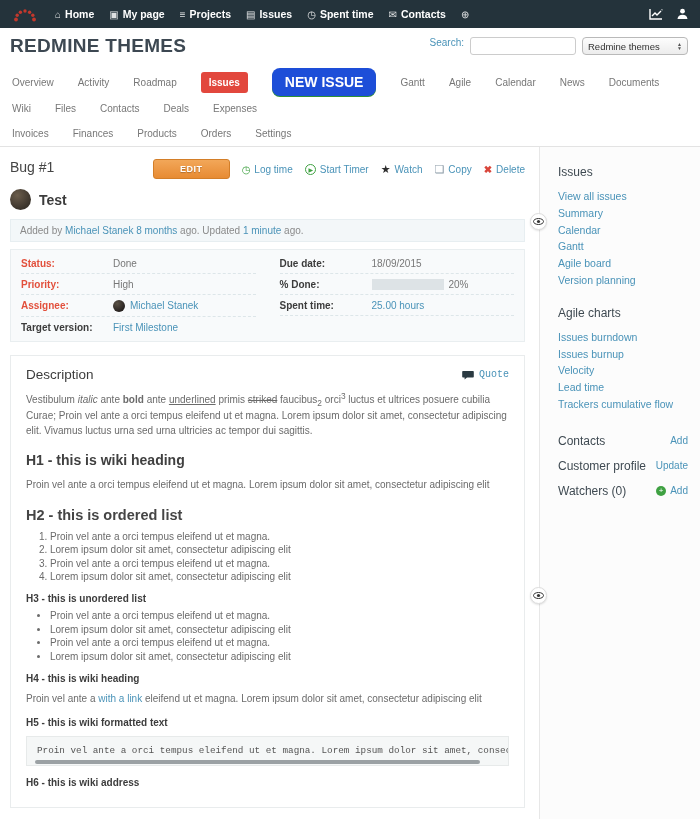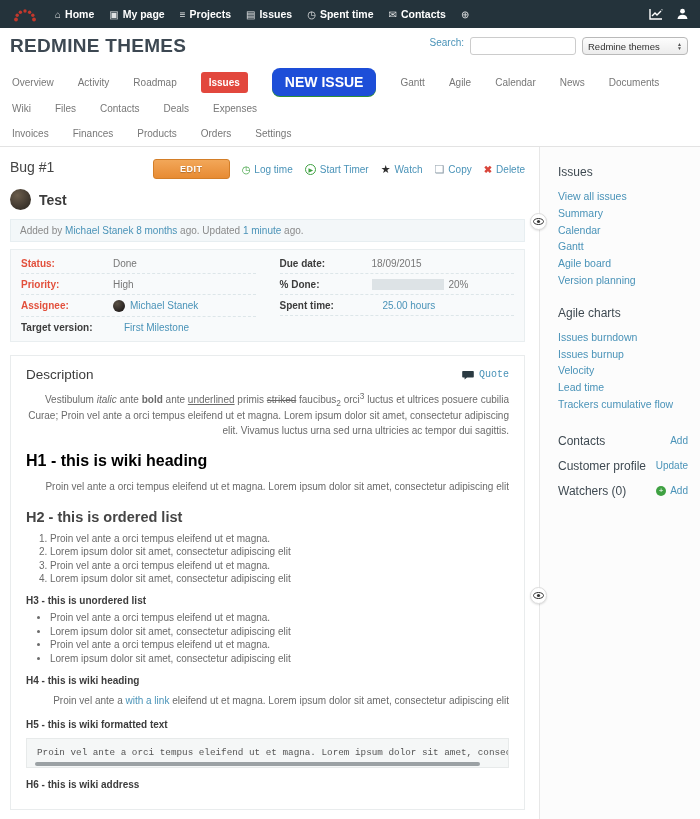--- a/index.html
+++ b/index.html
@@ -63,36 +63,36 @@
   .avatar{ width:21px; height:21px; border-radius:50%; background:radial-gradient(circle at 35% 30%, #6b5d4c, #3a332b 70%); }
   .subject{ font-size:14px; color:#3c3c3c; font-weight:600; }
 
   .meta-strip{ background:#f3f7f9; border:1px solid #e7eef1; padding:5px 9px; font-size:10px; color:#8a8a8a; }
   .meta-strip a{ color:#4a93b8; }
 
   
   .attr-box{ background:#f8fafb; border:1px solid #e9eef0; margin-top:7px; padding:3px 10px 4px;
     display:grid; grid-template-columns:1fr 1fr; column-gap:24px; }
   .arow{ display:flex; align-items:flex-start; padding:4.5px 0; border-bottom:1px dashed #dde6e9; font-size:10px; min-height:19px; }
-  .arow:last-child{ border-bottom:none;gap:11px; }
+  .arow:last-child{ border-bottom:none; }
   .alabel{ width:92px; flex:none; font-weight:bold; color:#3c3c3c; }
   .alabel.red{ color:#e2503c; }
   .aval{ color:#777; display:flex; align-items:center; gap:5px; }
   .aval a{ color:#4a93b8; }
   .mini-avatar{ width:12px; height:12px; border-radius:50%; background:radial-gradient(circle at 35% 30%, #5b5246, #272220 70%); display:inline-block; }
   .progress{ width:72px; height:11px; background:#dde3e6; overflow:hidden; }
   .progress-fill{ height:100%; background:#5cb85c; }
 
   
   .card{ border:1px solid #e9eced; margin-top:13px; padding:11px 15px 13px; }
   .desc-head{ display:flex; align-items:center; margin-bottom:2px; }
   .desc-title{ font-size:13.5px; color:#3c3c3c; }
   .quote-link{ margin-left:auto; color:#4a93b8; font-size:10px; display:flex; align-items:center; gap:5px;font-family:Liberation Mono, monospace; }
-  .wiki p{ font-size:10px; color:#6b6b6b; line-height:1.45; margin:8px 0;text-align:right; }
-  .wiki h1{ font-size:16px; color:#000000; font-weight:600; margin:14px 0 10px; }
+  .wiki p{ font-size:10px; color:#6b6b6b; line-height:1.45; margin:8px 0; }
+  .wiki h1{ font-size:14px; color:#404040; font-weight:600; margin:14px 0 10px; }
   .wiki h2{ font-size:14.5px; color:#454545; font-weight:600; margin:14px 0 8px; }
   .wiki h3,.wiki h4,.wiki h5,.wiki h6{ font-size:10px; color:#3c3c3c; margin:11px 0 6px; }
   .wiki ol,.wiki ul{ margin:6px 0; padding-left:24px; font-size:10px; color:#6b6b6b; }
   .wiki li{ margin:2.5px 0; }
   .wiki a{ color:#4a93b8; }
   .codeblock{ background:#f5f7f7; border:1px solid #e7eaea; margin:8px 0 4px 0; padding:8px 10px 9px;
     font-family:"Liberation Mono","DejaVu Sans Mono",monospace; font-size:9.3px; color:#555;
     white-space:nowrap; overflow:hidden; position:relative; }
   .hscrollbar{ position:absolute; left:8px; right:28px; bottom:1px; height:4px; background:#9ba1a4; border-radius:2px; }
 

